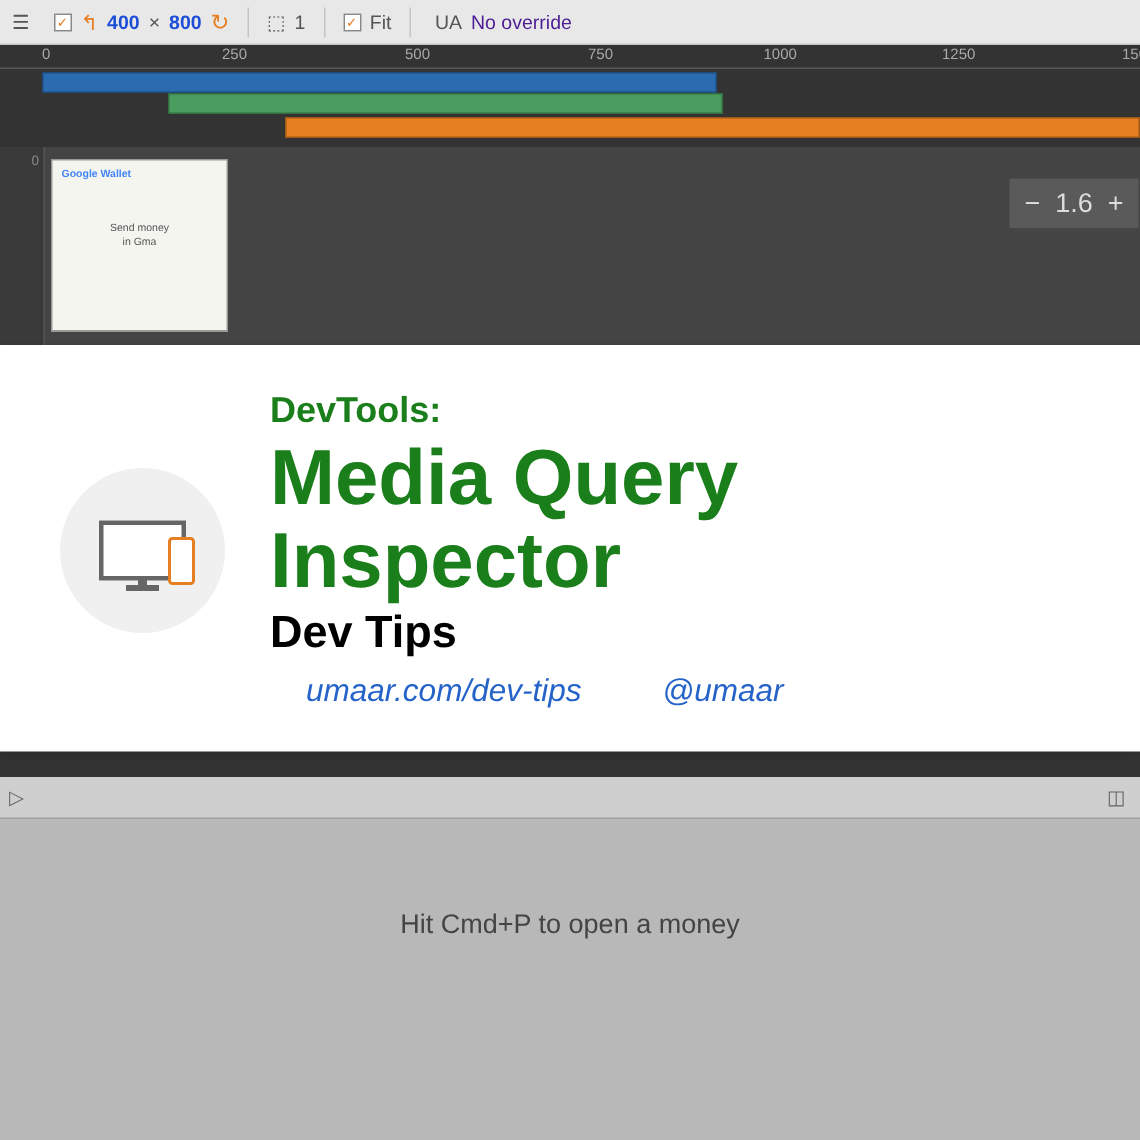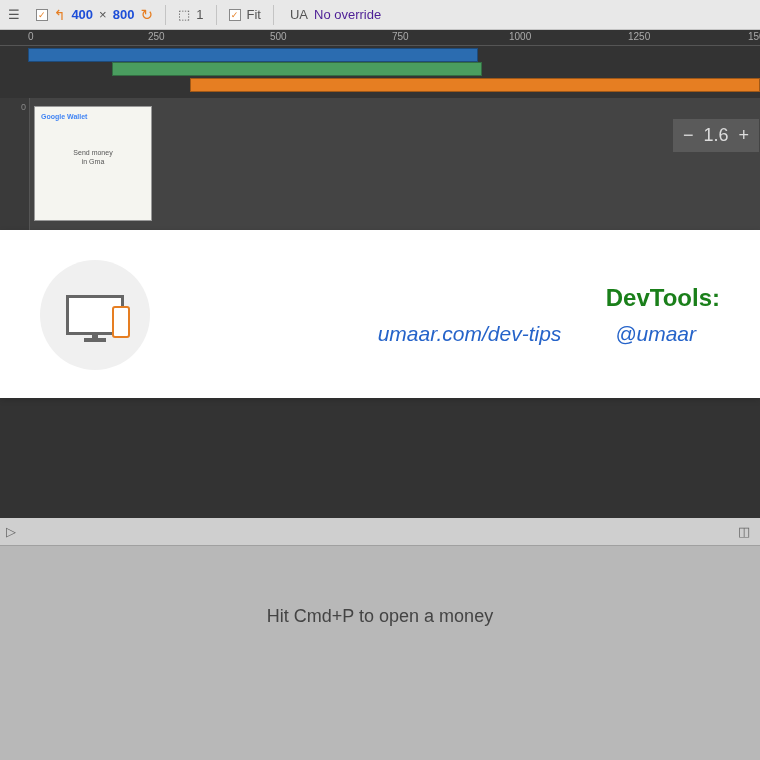--- a/index.html
+++ b/index.html
@@ -210,21 +210,21 @@
       right: 20px;
       bottom: 32px;
       width: 18px;
       height: 32px;
       border: 2px solid #e67e22;
       border-radius: 3px;
       background: #fff;
     }
     .card-text {
       flex: 1;
-      text-align: right;
+      text-align: left;
     }
     .card-pretitle {
       color: #1a7f1a;
       font-size: 24px;
       font-weight: bold;
     }
     .card-title {
       color: #1a7f1a;
       font-size: 52px;
       font-weight: bold;
@@ -344,20 +344,25 @@
 <div class="title-card">
   <div class="card-icon">
     <div class="monitor">
       <div class="monitor-neck"></div>
       <div class="monitor-stand"></div>
     </div>
     <div class="phone"></div>
   </div>
   <div class="card-text">
     <div class="card-pretitle">DevTools:</div>
+    <div class="card-title">
+      <div>Media Query</div>
+      <div>Inspector</div>
+    </div>
+    <div class="card-subtitle">Dev Tips</div>
     <div class="card-links">
       <span>umaar.com/dev-tips</span>
       <span>@umaar</span>
     </div>
   </div>
 </div>
 
 <div class="sources-panel">
   <div class="sources-tabs">
     <span class="tab-icon">▷</span>

